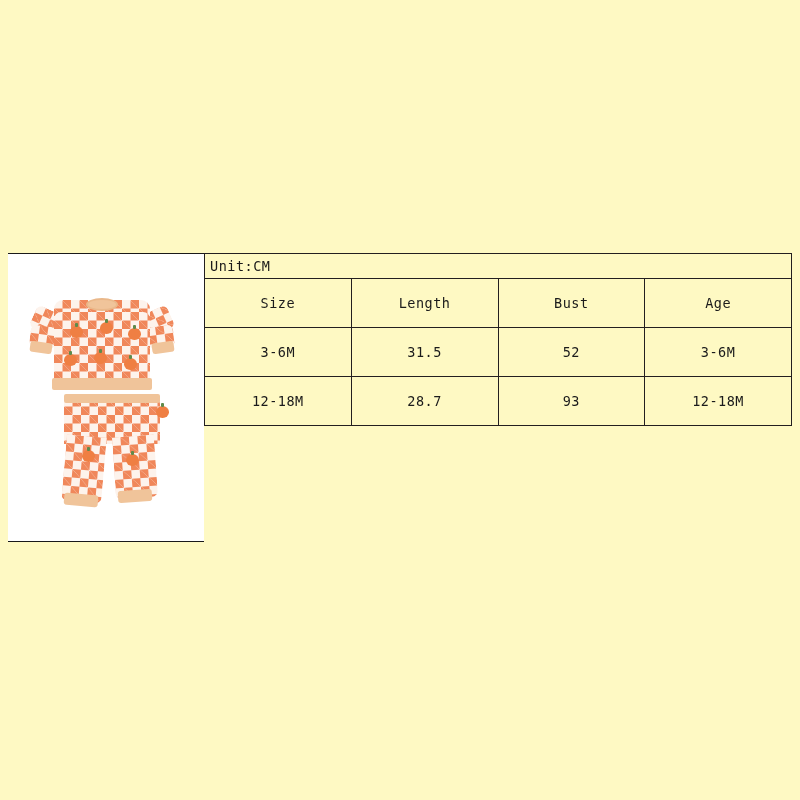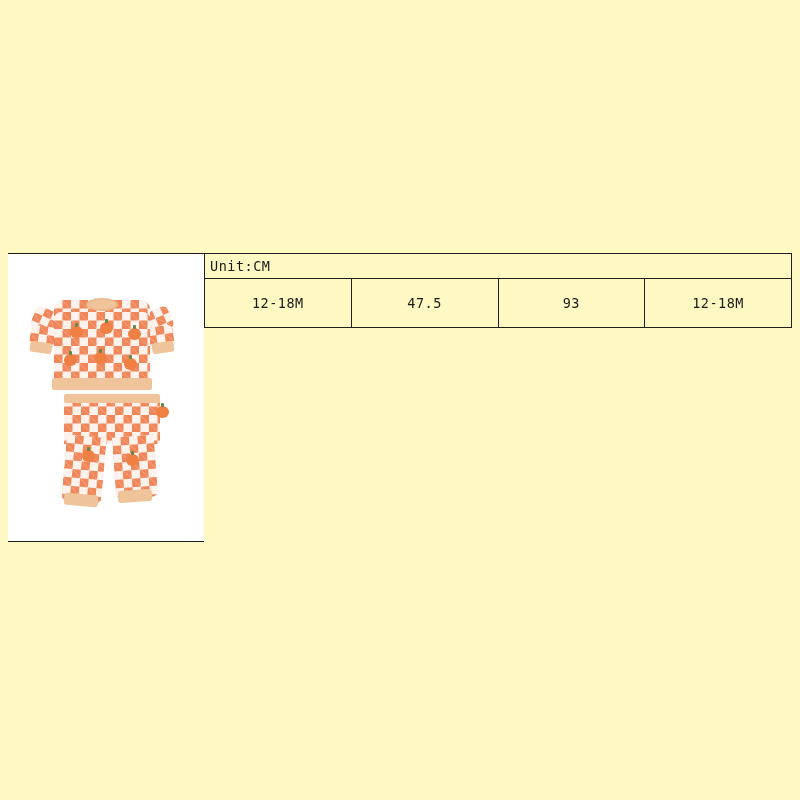--- a/index.html
+++ b/index.html
@@ -223,23 +223,35 @@
       <div class="pumpkin" style="left:118px; top:200px;"></div>
     </div>
   </div>
 
   <div id="table-wrap">
     <table id="size-table">
       <tbody>
           <tr class="unit-row">
         <td colspan="4">Unit:CM</td>
       </tr>
+      <tr class="head-row">
+        <td class="col-1">Size</td>
+        <td class="col-2">Length</td>
+        <td class="col-3">Bust</td>
+        <td class="col-4">Age</td>
+      </tr>
+      <tr>
+        <td class="col-1">3-6M</td>
+        <td class="col-2">31.5</td>
+        <td class="col-3">52</td>
+        <td class="col-4">3-6M</td>
+      </tr>
       <tr>
         <td class="col-1">12-18M</td>
-        <td class="col-2">47.5</td>
+        <td class="col-2">28.7</td>
         <td class="col-3">93</td>
         <td class="col-4">12-18M</td>
       </tr>
     </tbody>
       </table>
   </div>
 
 </div>
 
 </body></html>

